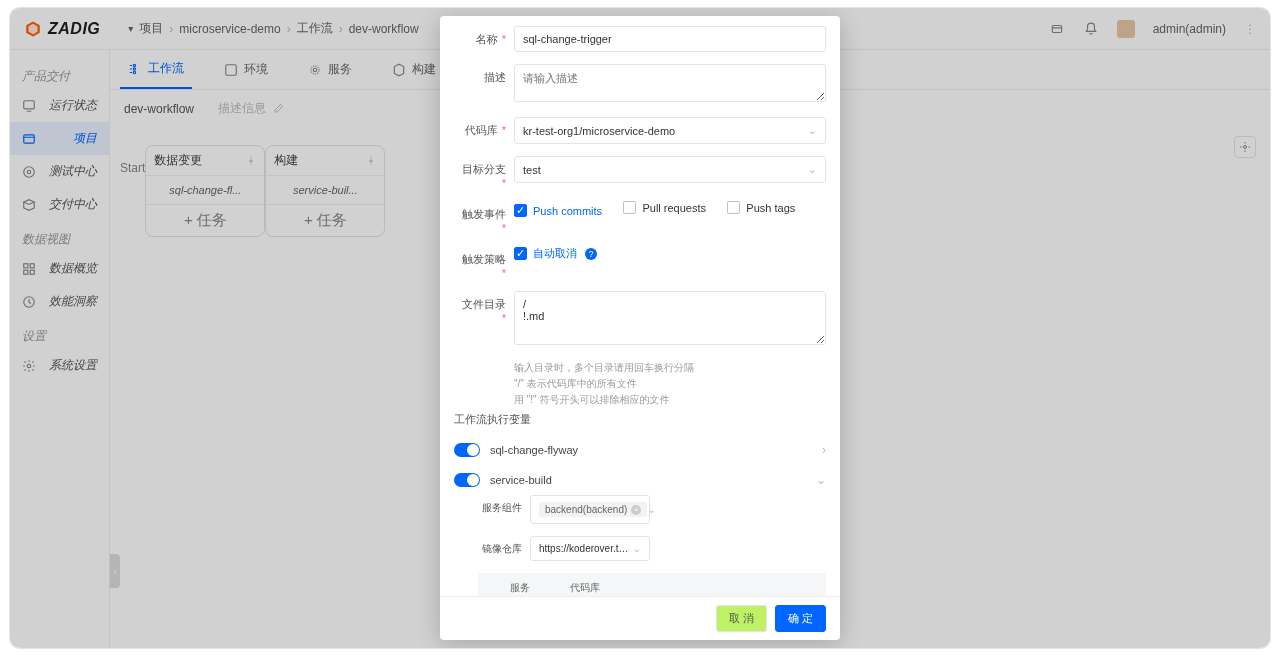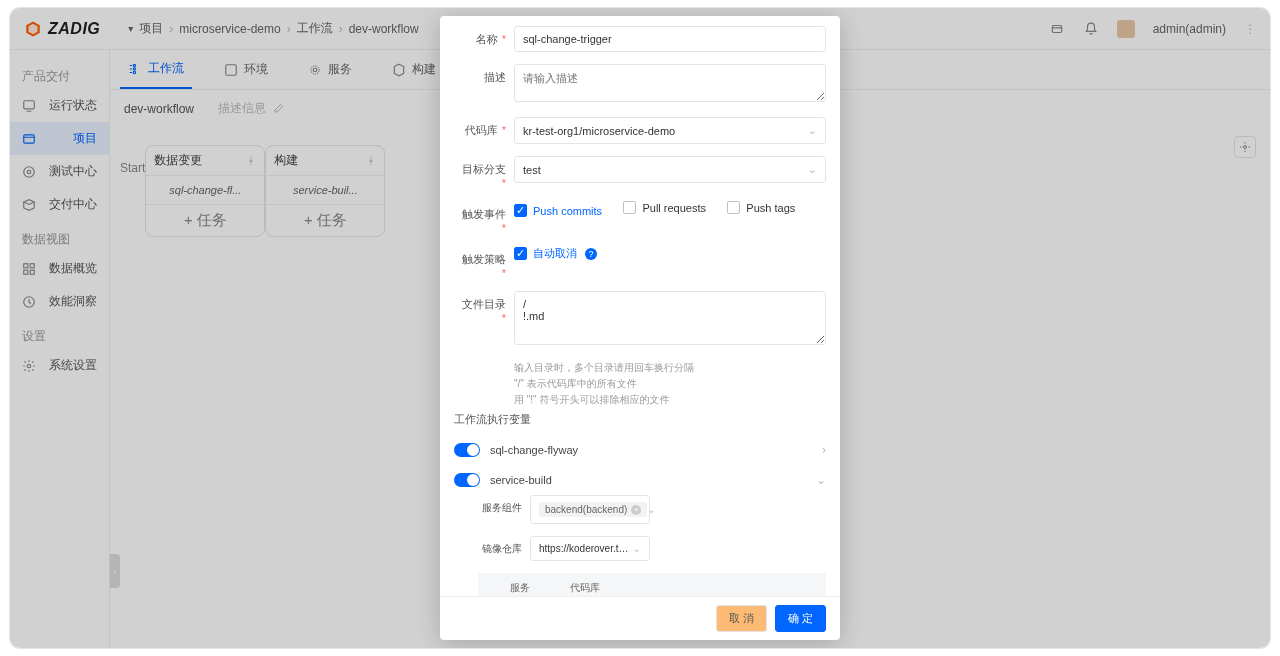--- a/index.html
+++ b/index.html
@@ -17,21 +17,21 @@
     .logo { font-weight: 700; font-size: 16px; letter-spacing: 0.5px; display: flex; align-items: center; color: #222; font-style: italic; }
     .logo svg { margin-right: 6px; }
     .breadcrumb { display: flex; align-items: center; margin-left: 28px; color: #666; font-size: 12px; gap: 6px; }
     .breadcrumb .sep { color: #bbb; }
     .top-right { margin-left: auto; display: flex; align-items: center; gap: 18px; color: #666; }
     .top-icon { width: 16px; height: 16px; display: inline-flex; align-items: center; justify-content: center; }
     .avatar { width: 18px; height: 18px; border-radius: 3px; background: #e9c7a8; display: inline-block; }
 
     
     .body { flex: 1; display: flex; }
-    .sidebar { width: 100px; background: #fff; border-right: 1px solid #edeef0; padding-top: 8px; }
+    .sidebar { width: 100px; background: #fff; border-right: 1px solid #edeef0; padding-top: 8px; font-style: italic; }
     .side-section { color: #999; font-size: 12px; padding: 10px 12px 4px; }
     .side-item { display: flex; align-items: center; gap: 8px; padding: 8px 12px; color: #555; cursor: pointer; justify-content: space-between; }
     .side-item.active { background: #eaf2ff; color: #0066ff; }
     .side-item svg { flex-shrink: 0; }
 
     .content { flex: 1; background: #fff; position: relative; }
     .subnav { display: flex; align-items: center; padding: 0 10px; border-bottom: 1px solid #edeef0; height: 40px; gap: 24px; }
     .subnav-item { display: flex; align-items: center; gap: 6px; color: #666; padding: 0 8px; height: 100%; }
     .subnav-item.active { color: #0066ff; border-bottom: 2px solid #0066ff; }
 
@@ -91,21 +91,21 @@
     .tag { display: inline-flex; align-items: center; gap: 4px; background: #f2f2f2; border-radius: 3px; padding: 2px 6px; font-size: 10px; color: #666; }
     .tag .x { width: 10px; height: 10px; border-radius: 50%; background: #ccc; color: #fff; font-size: 8px; display: flex; align-items: center; justify-content: center; }
 
     .tbl { width: 100%; margin-top: 6px; }
     .tbl-head { background: #f5f6f7; display: flex; padding: 8px 10px; font-size: 10px; color: #666; }
     .tbl-head > div:nth-child(1){ width: 22px; }
     .tbl-head > div:nth-child(2){ width: 60px; }
     .tbl-head > div:nth-child(3){ flex: 1; }
 
     .modal-footer { border-top: 1px solid #eee; padding: 8px 14px; display: flex; justify-content: flex-end; gap: 8px; }
-    .btn { padding: 5px 12px; font-size: 11px; border-radius: 3px; border: 1px solid #e3e4e6; background: #fdba74; color: #555; cursor: pointer; }
+    .btn { padding: 5px 12px; font-size: 11px; border-radius: 3px; border: 1px solid #e3e4e6; background: #bef264; color: #555; cursor: pointer; }
     .btn.primary { background: #0066ff; border-color: #0066ff; color: #fff; }
   </style>
 </head>
 <body>
 
 <div class="frame">
   <div class="app">
     <div class="topbar">
       <div class="logo">
         <svg width="18" height="18" viewBox="0 0 24 24">

